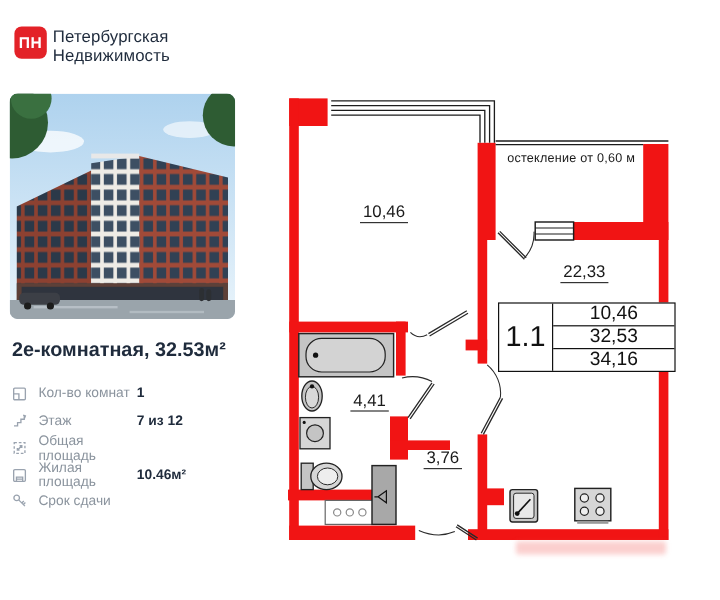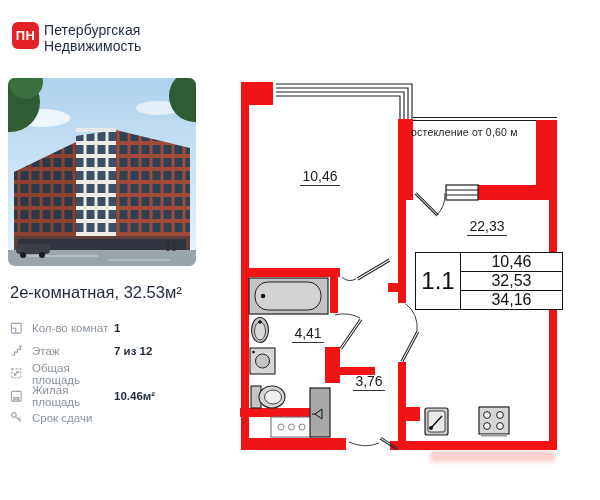--- a/index.html
+++ b/index.html
@@ -19,33 +19,33 @@
     background:var(--logo-red);color:#fff;font-weight:800;font-size:13px;
     text-align:center;line-height:27px;letter-spacing:.5px}
   .brand-name{left:44px;top:23px;color:var(--navy);font-weight:400;
     font-size:14px;line-height:15.5px;letter-spacing:.1px}
 
   
   .bimg-wrap{left:8px;top:78px;width:188px;height:188px;border-radius:7px;overflow:hidden}
   .bimg{display:block;width:188px;height:188px}
 
   
-  .title{left:10px;top:283px;font-size:16.5px;font-weight:400;color:var(--navy)}
+  .title{left:10px;top:283px;font-size:16.5px;font-weight:700;color:var(--navy)}
   .details{left:10px;top:317px;width:205px}
   .drow{display:grid;grid-template-columns:22px 82px auto;align-items:center;height:22.4px}
   .dicon{width:13px;height:13px}
   .dlabel{color:var(--label-gray);font-size:11.5px}
   .dvalue{color:var(--navy);font-size:11.5px;font-weight:700}
 
   
   .plan{left:225px;top:72px;width:345px;height:395px}
   .plan svg.geo{position:absolute;left:0;top:0}
   .rlabel{position:absolute;text-align:center;color:#1a1a1a;font-size:14px}
   .rlabel span{border-bottom:1.2px solid #333;padding:0 2px 1px}
-  .glaz{position:absolute;text-align:left;color:#1a1a1a;font-size:10.5px;letter-spacing:.2px}
+  .glaz{position:absolute;text-align:center;color:#1a1a1a;font-size:10.5px;letter-spacing:.2px}
   .balc-label{font-size:15px}
   .info-table{position:absolute;left:190px;top:180px;width:148px;height:58px;
     border:1.6px solid #111;display:flex;background:#fff}
   .it-unit{width:45px;border-right:1.6px solid #111;display:flex;align-items:center;
     justify-content:center;font-size:24px;color:#111}
   .it-rows{flex:1;display:flex;flex-direction:column}
   .it-row{flex:1;display:flex;align-items:center;justify-content:center;
     font-size:16px;color:#111;border-bottom:1.6px solid #111}
   .it-row:last-child{border-bottom:none}
   .wmark{position:absolute;left:205px;top:379px;width:125px;height:11px;

